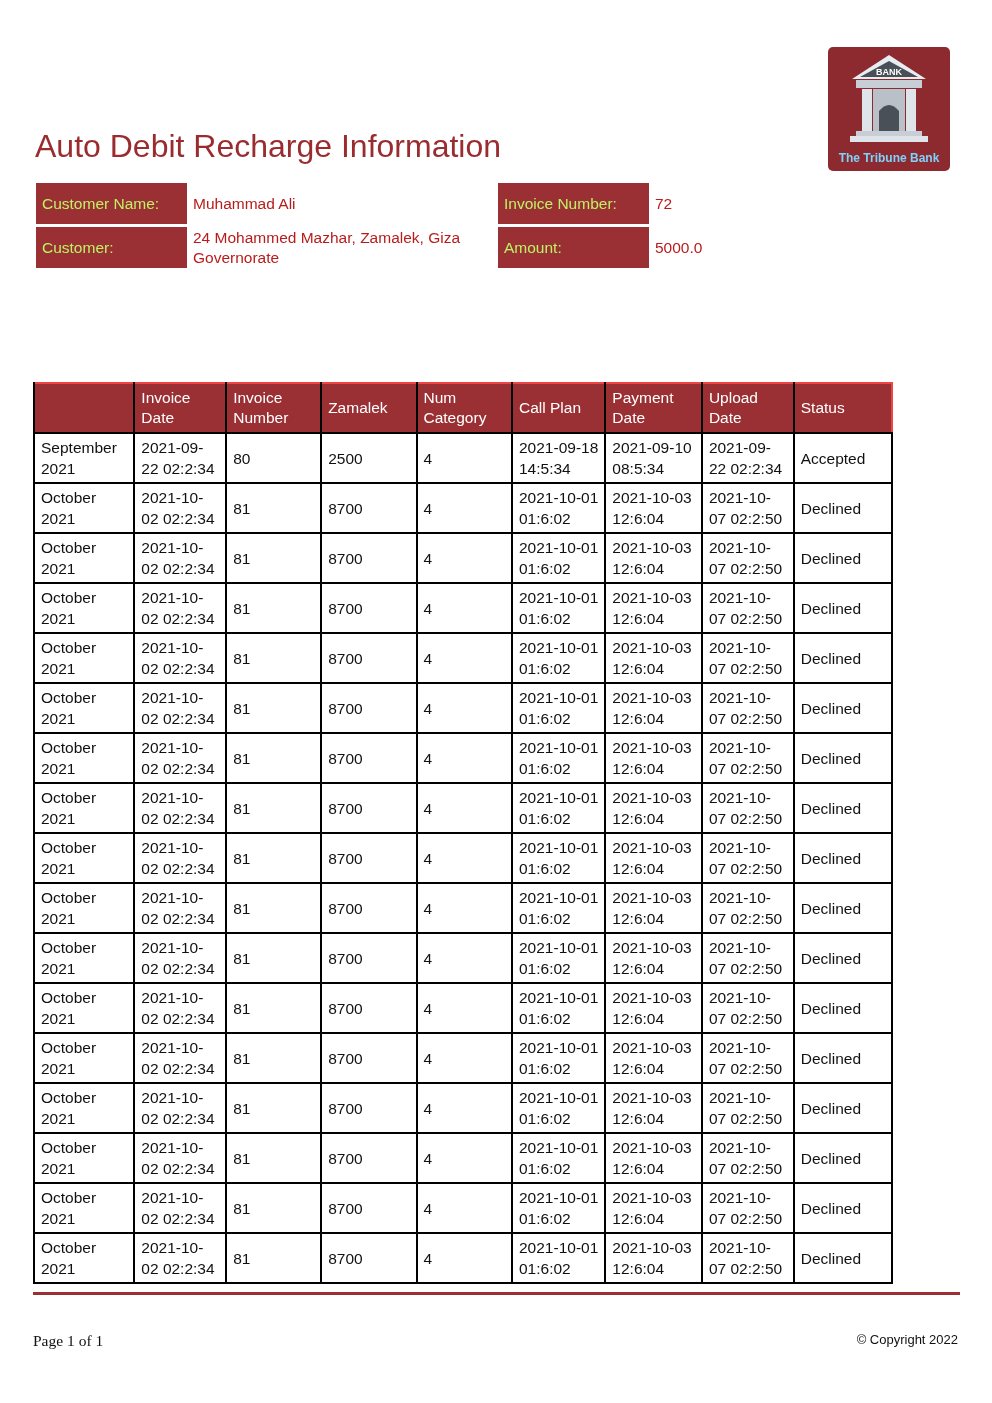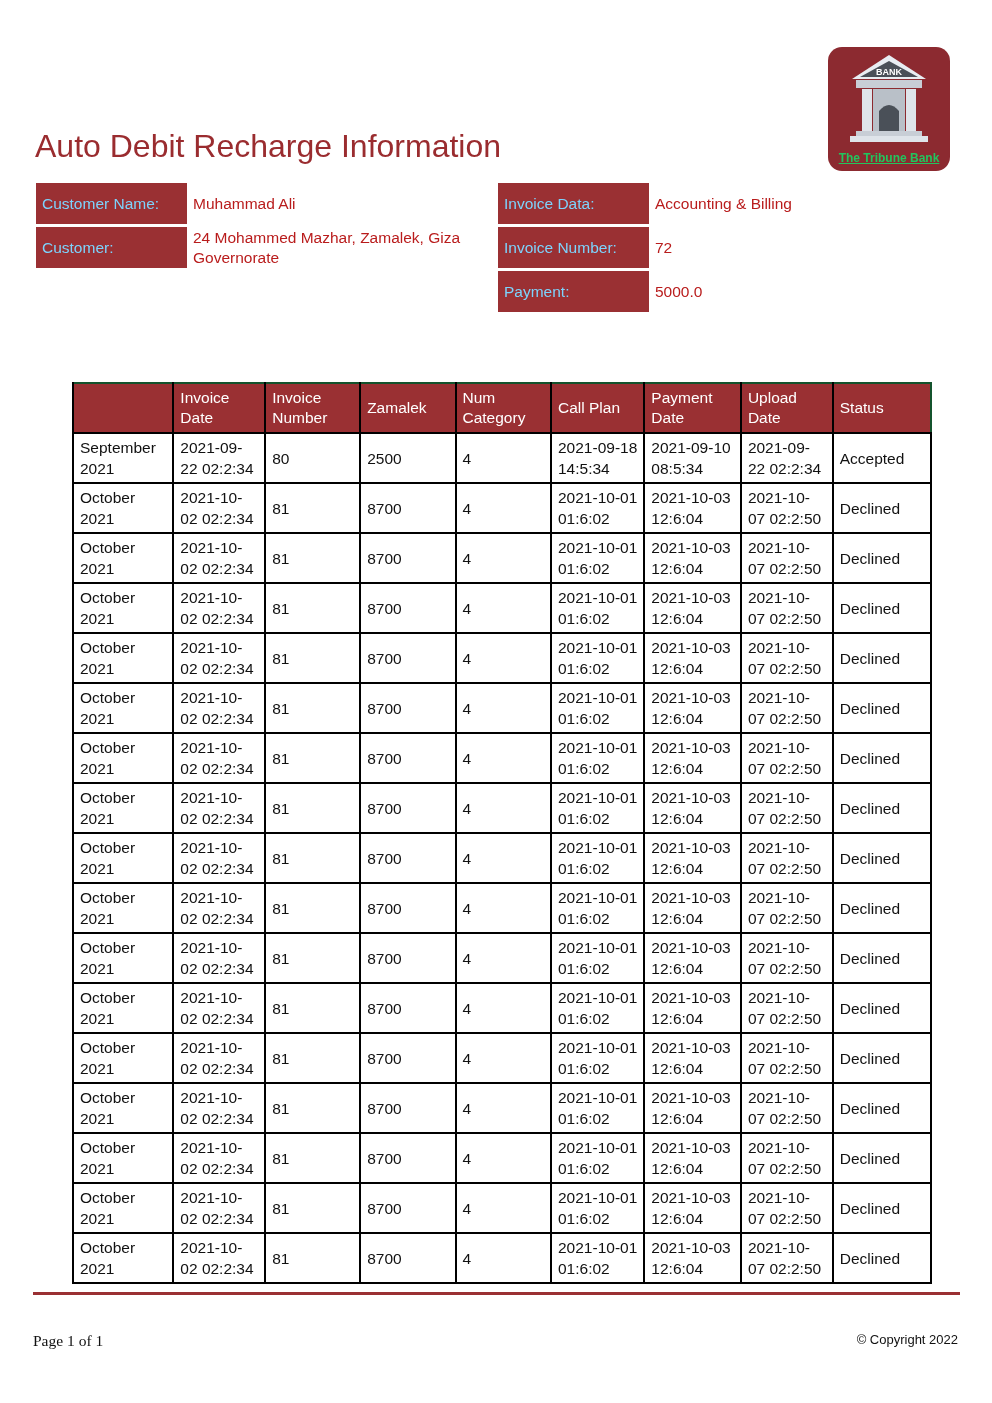--- a/index.html
+++ b/index.html
@@ -1,29 +1,29 @@
 <!DOCTYPE html>
 <html><head>
 <meta charset="utf-8">
 <style>
   html, body { margin: 0; padding: 0; background: #ffffff; }
   body { width: 992px; height: 1403px; position: relative; font-family: "Liberation Sans", sans-serif; color: #111; overflow: hidden; }
   .title { position: absolute; left: 35px; top: 128px; font-size: 32px; color: #9a2c2f; font-weight: normal; margin: 0; }
-  .logo { position: absolute; left: 828px; top: 47px; width: 122px; height: 124px; background: #8c2a30; border-radius: 14px; }
+  .logo { position: absolute; left: 828px; top: 47px; width: 122px; height: 124px; background: #8c2a30; border-radius: 5px; }
   .logo svg { position: absolute; left: 18px; top: 6px; }
-  .logo-text { position: absolute; left: 0; width: 122px; top: 104px; text-align: center; color: #22c55e; font-size: 12px; font-weight: bold; text-decoration: underline; }
+  .logo-text { position: absolute; left: 0; width: 122px; top: 104px; text-align: center; color: #7dd3fc; font-size: 12px; font-weight: bold; }
   .info { position: absolute; border-collapse: separate; border-spacing: 0 3px; }
   .info td { font-size: 15.5px; height: 41px; padding: 0 6px; vertical-align: middle; line-height: 20px; }
-  .info td.lbl { background: #9a3033; color: #7dd3fc; width: 139px; }
+  .info td.lbl { background: #9a3033; color: #bef264; width: 139px; }
   .info td.val { color: #b91c1c; }
   .info-left { left: 36px; top: 180px; }
   .info-left td.val { width: 290px; }
   .info-right { left: 498px; top: 180px; }
   .info-right td.val { width: 290px; }
-  .grid { position: absolute; left: 33px; top: 382px; width: 860px; border-collapse: collapse; border: 2px solid #14532d; margin-left: 39px; }
+  .grid { position: absolute; left: 33px; top: 382px; width: 860px; border-collapse: collapse; border: 2px solid #ef4444; }
   .grid th { background: #9a3033; color: #fff; font-weight: normal; font-size: 15.5px; text-align: left; padding: 0 6px; height: 48px; line-height: 20px; border-left: 2px solid #000; border-bottom: 2px solid #000; vertical-align: middle; }
   .grid td { font-size: 15.5px; height: 48px; padding: 0 6px; line-height: 21px; border: 2px solid #000; vertical-align: middle; }
   .rule { position: absolute; left: 33px; top: 1292px; width: 927px; height: 3px; background: #9a3033; }
   .footer-left { position: absolute; left: 33px; top: 1332px; font-size: 15.5px; font-family: Liberation Serif, serif; }
   .footer-right { position: absolute; right: 34px; top: 1332px; font-size: 13px; margin-left: 35px; }
 </style>
 </head>
 <body>
 
 <h1 class="title">Auto Debit Recharge Information</h1>
@@ -52,30 +52,26 @@
   </tr>
   <tr>
     <td class="lbl">Customer:</td>
     <td class="val">24 Mohammed Mazhar, Zamalek, Giza Governorate</td>
   </tr>
 </tbody>
   </table>
 
 <table class="info info-right">
   <tbody>
-      <tr>
-    <td class="lbl">Invoice Data:</td>
-    <td class="val">Accounting &amp; Billing</td>
-  </tr>
   <tr>
     <td class="lbl">Invoice Number:</td>
     <td class="val">72</td>
   </tr>
   <tr>
-    <td class="lbl">Payment:</td>
+    <td class="lbl">Amount:</td>
     <td class="val">5000.0</td>
   </tr>
 </tbody>
   </table>
 
 <table class="grid">
   <colgroup>
     <col style="width:104px">
       <col style="width:101px">
       <col style="width:104px">

